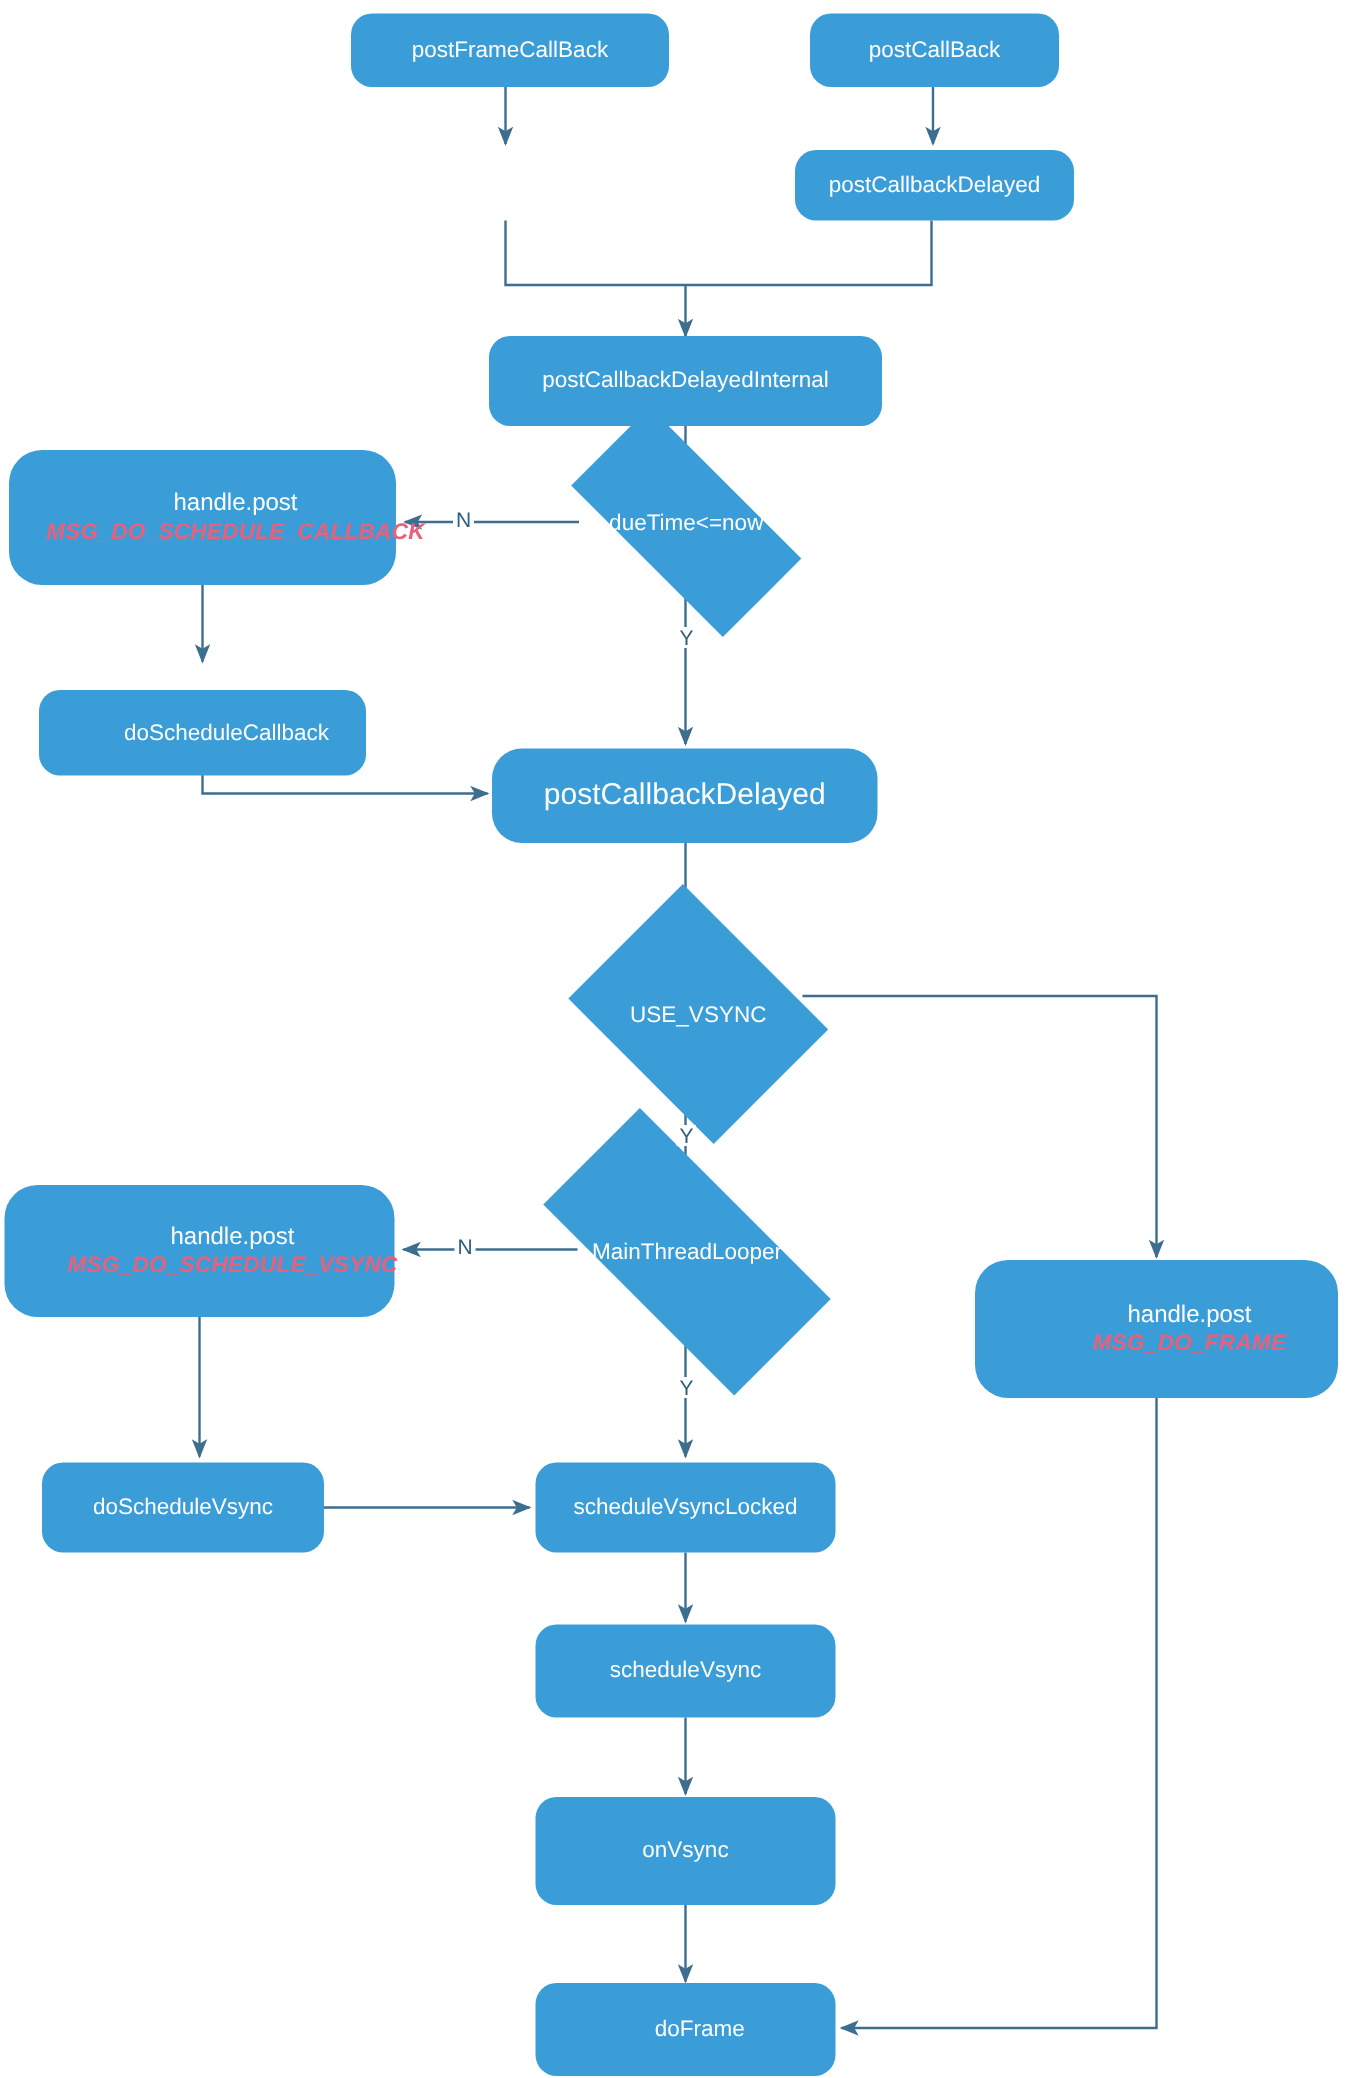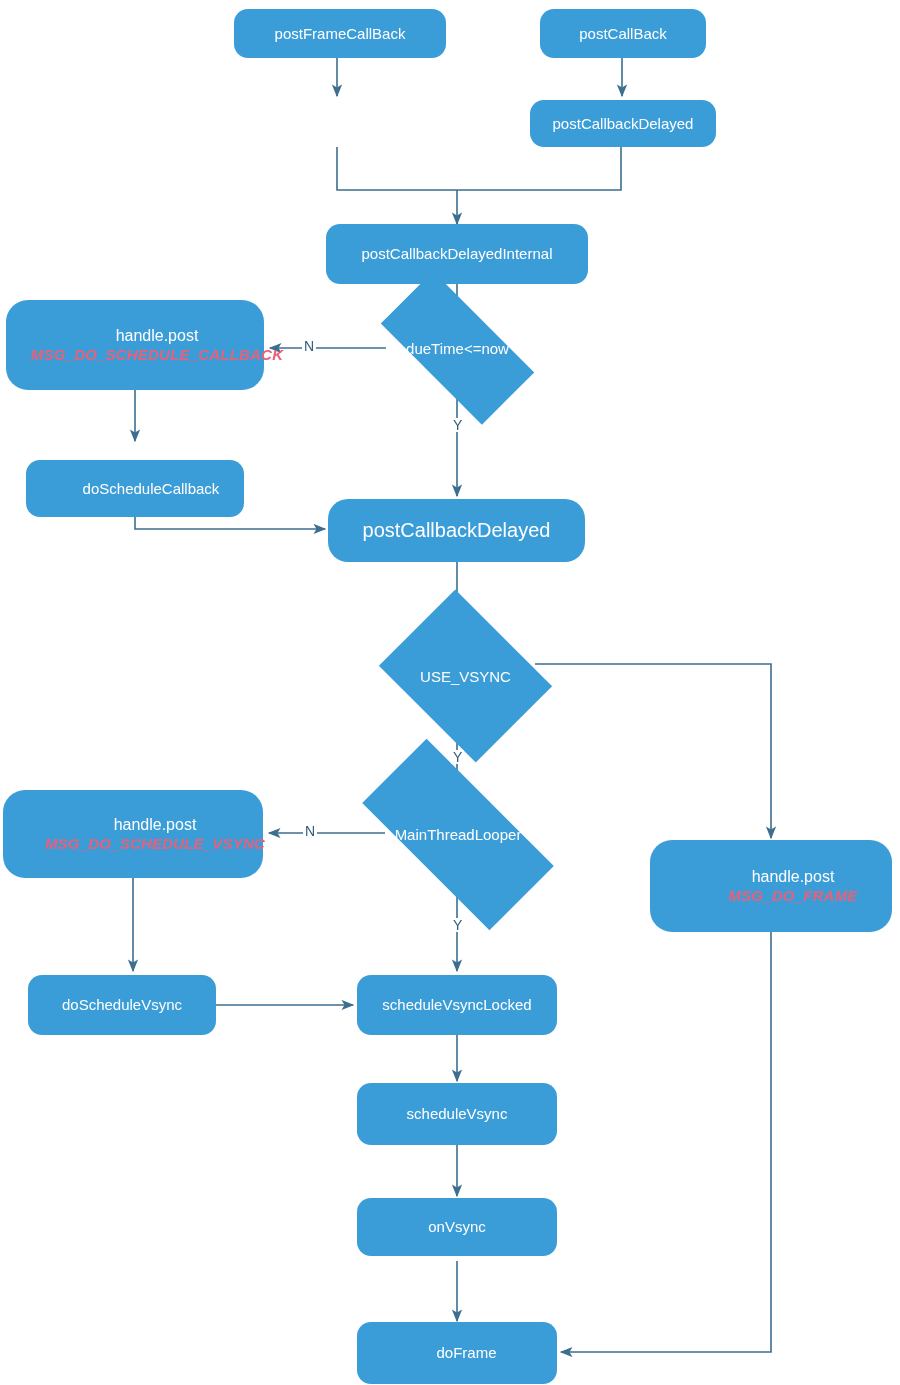--- a/index.html
+++ b/index.html
@@ -143,21 +143,21 @@
   </div>
 
   <div class="node r-sm" style="left:357px;top:975px;width:200px;height:60px;">
     <span class="ttl">scheduleVsyncLocked</span>
   </div>
 
   <div class="node r-sm" style="left:357px;top:1083px;width:200px;height:62px;">
     <span class="ttl">scheduleVsync</span>
   </div>
 
-  <div class="node r-sm" style="left:357px;top:1198px;width:200px;height:58px;">
+  <div class="node r-sm" style="left:357px;top:1198px;width:200px;height:72px;">
     <span class="ttl">onVsync</span>
   </div>
 
   <div class="node r-sm" style="left:357px;top:1322px;width:200px;height:62px;padding-left:19px;">
     <span class="ttl">doFrame</span>
   </div>
 
   <span class="elabel" style="left:302px;top:339px;">N</span>
   <span class="elabel" style="left:451px;top:418px;">Y</span>
   <span class="elabel" style="left:451px;top:750px;">Y</span>

